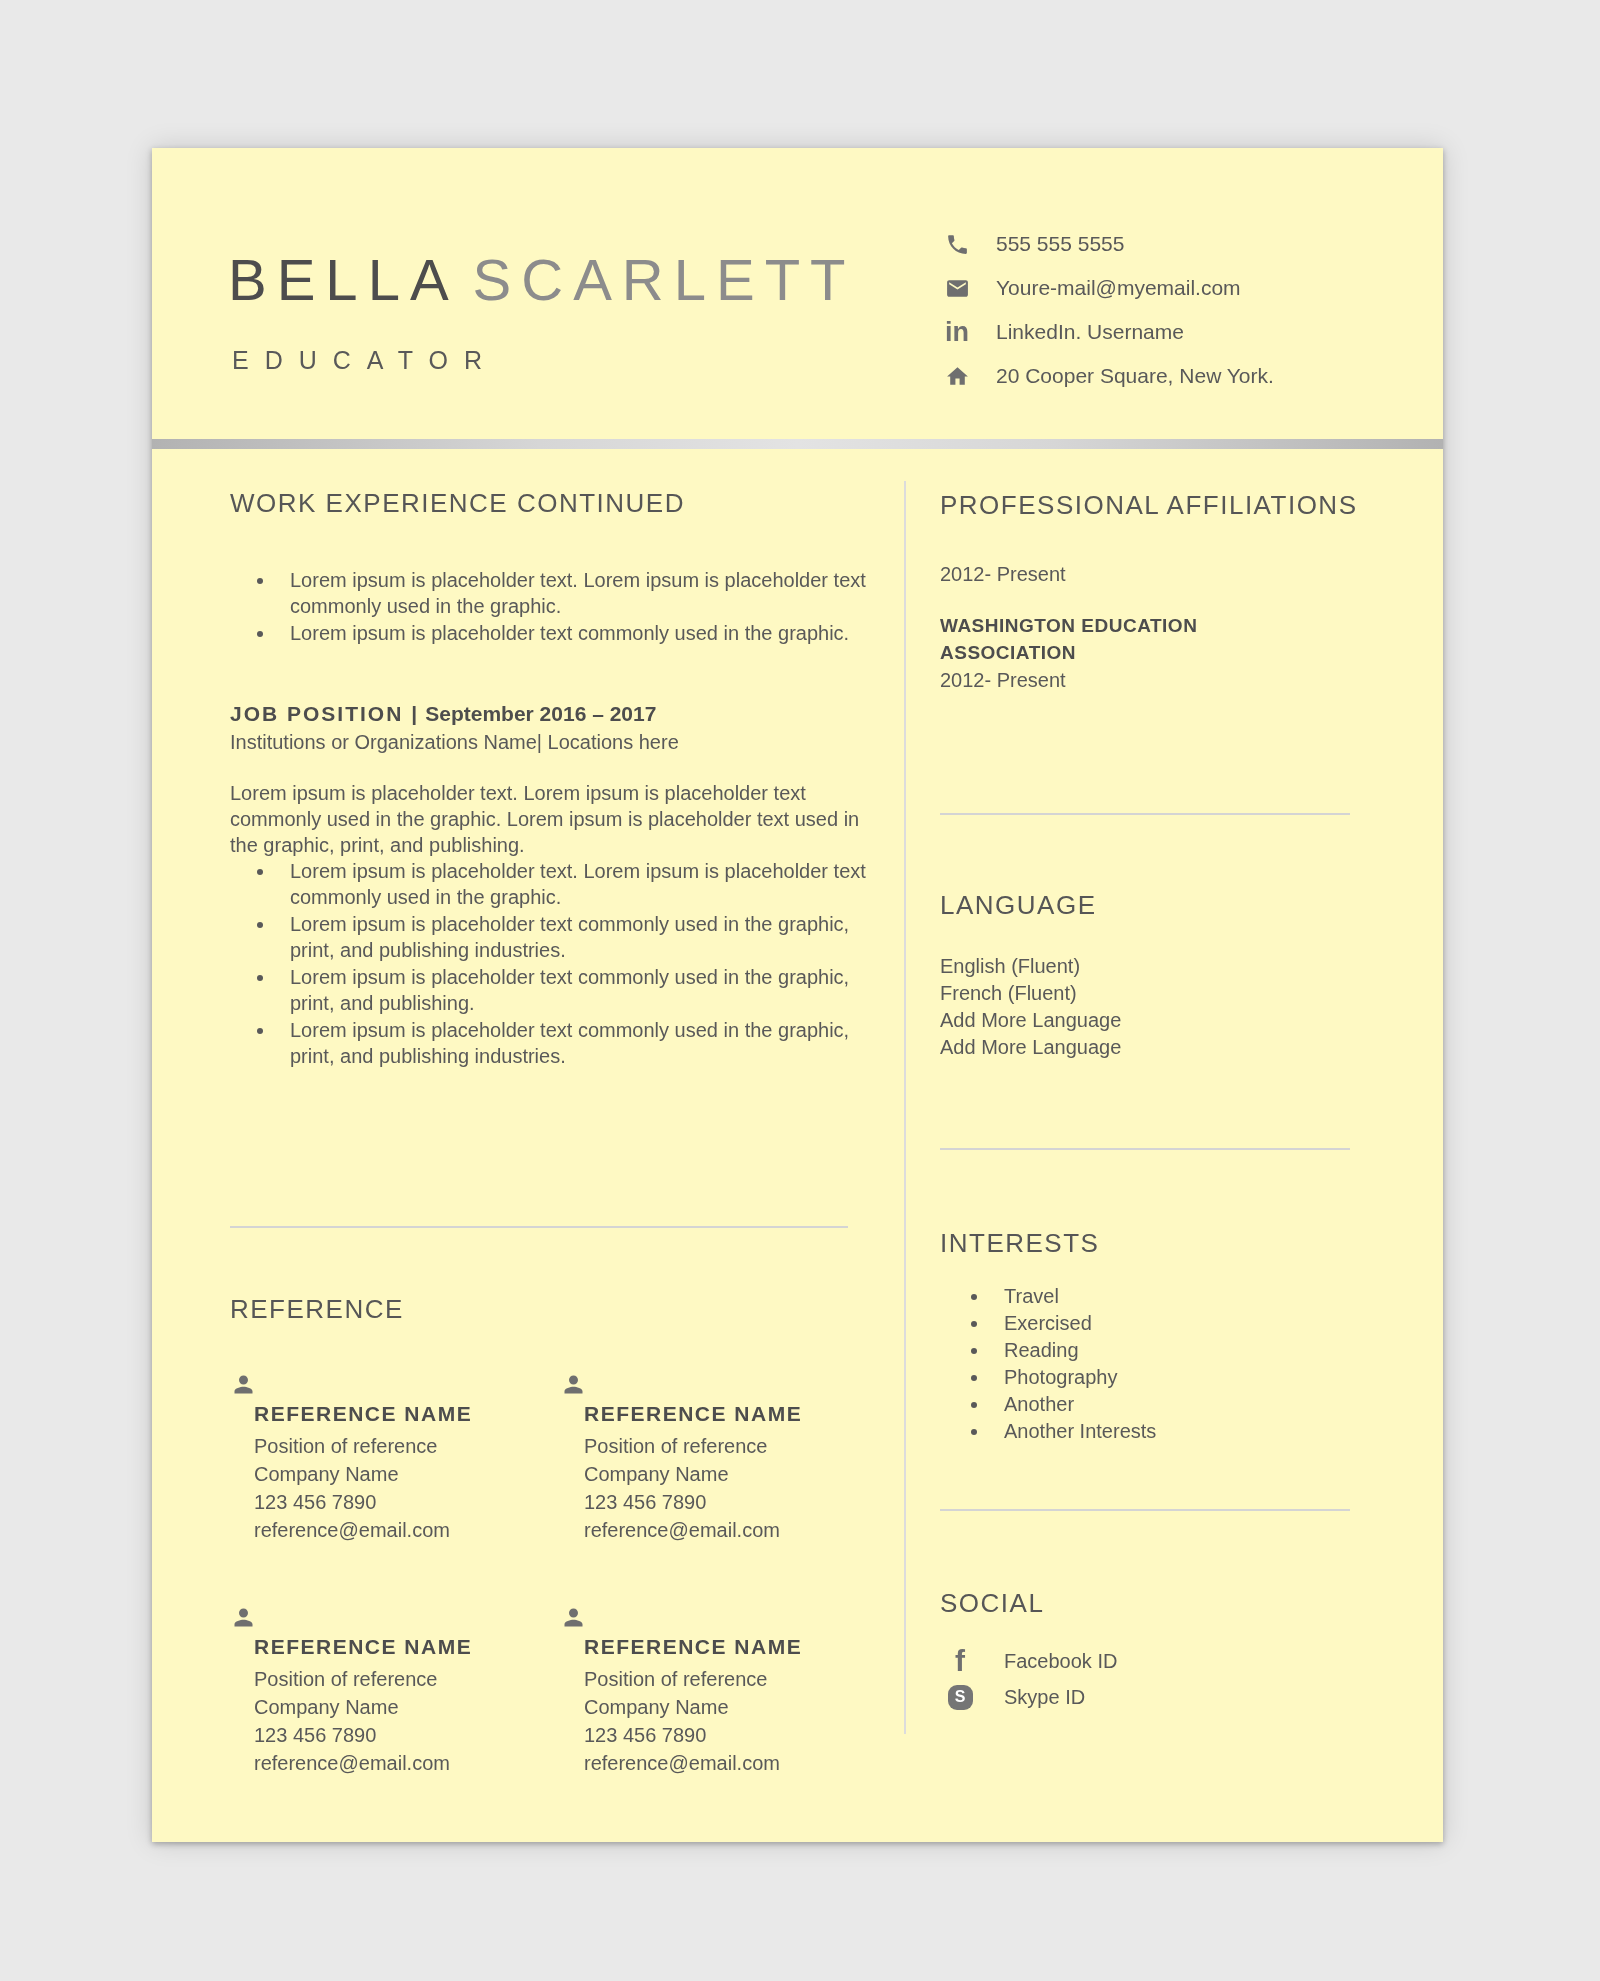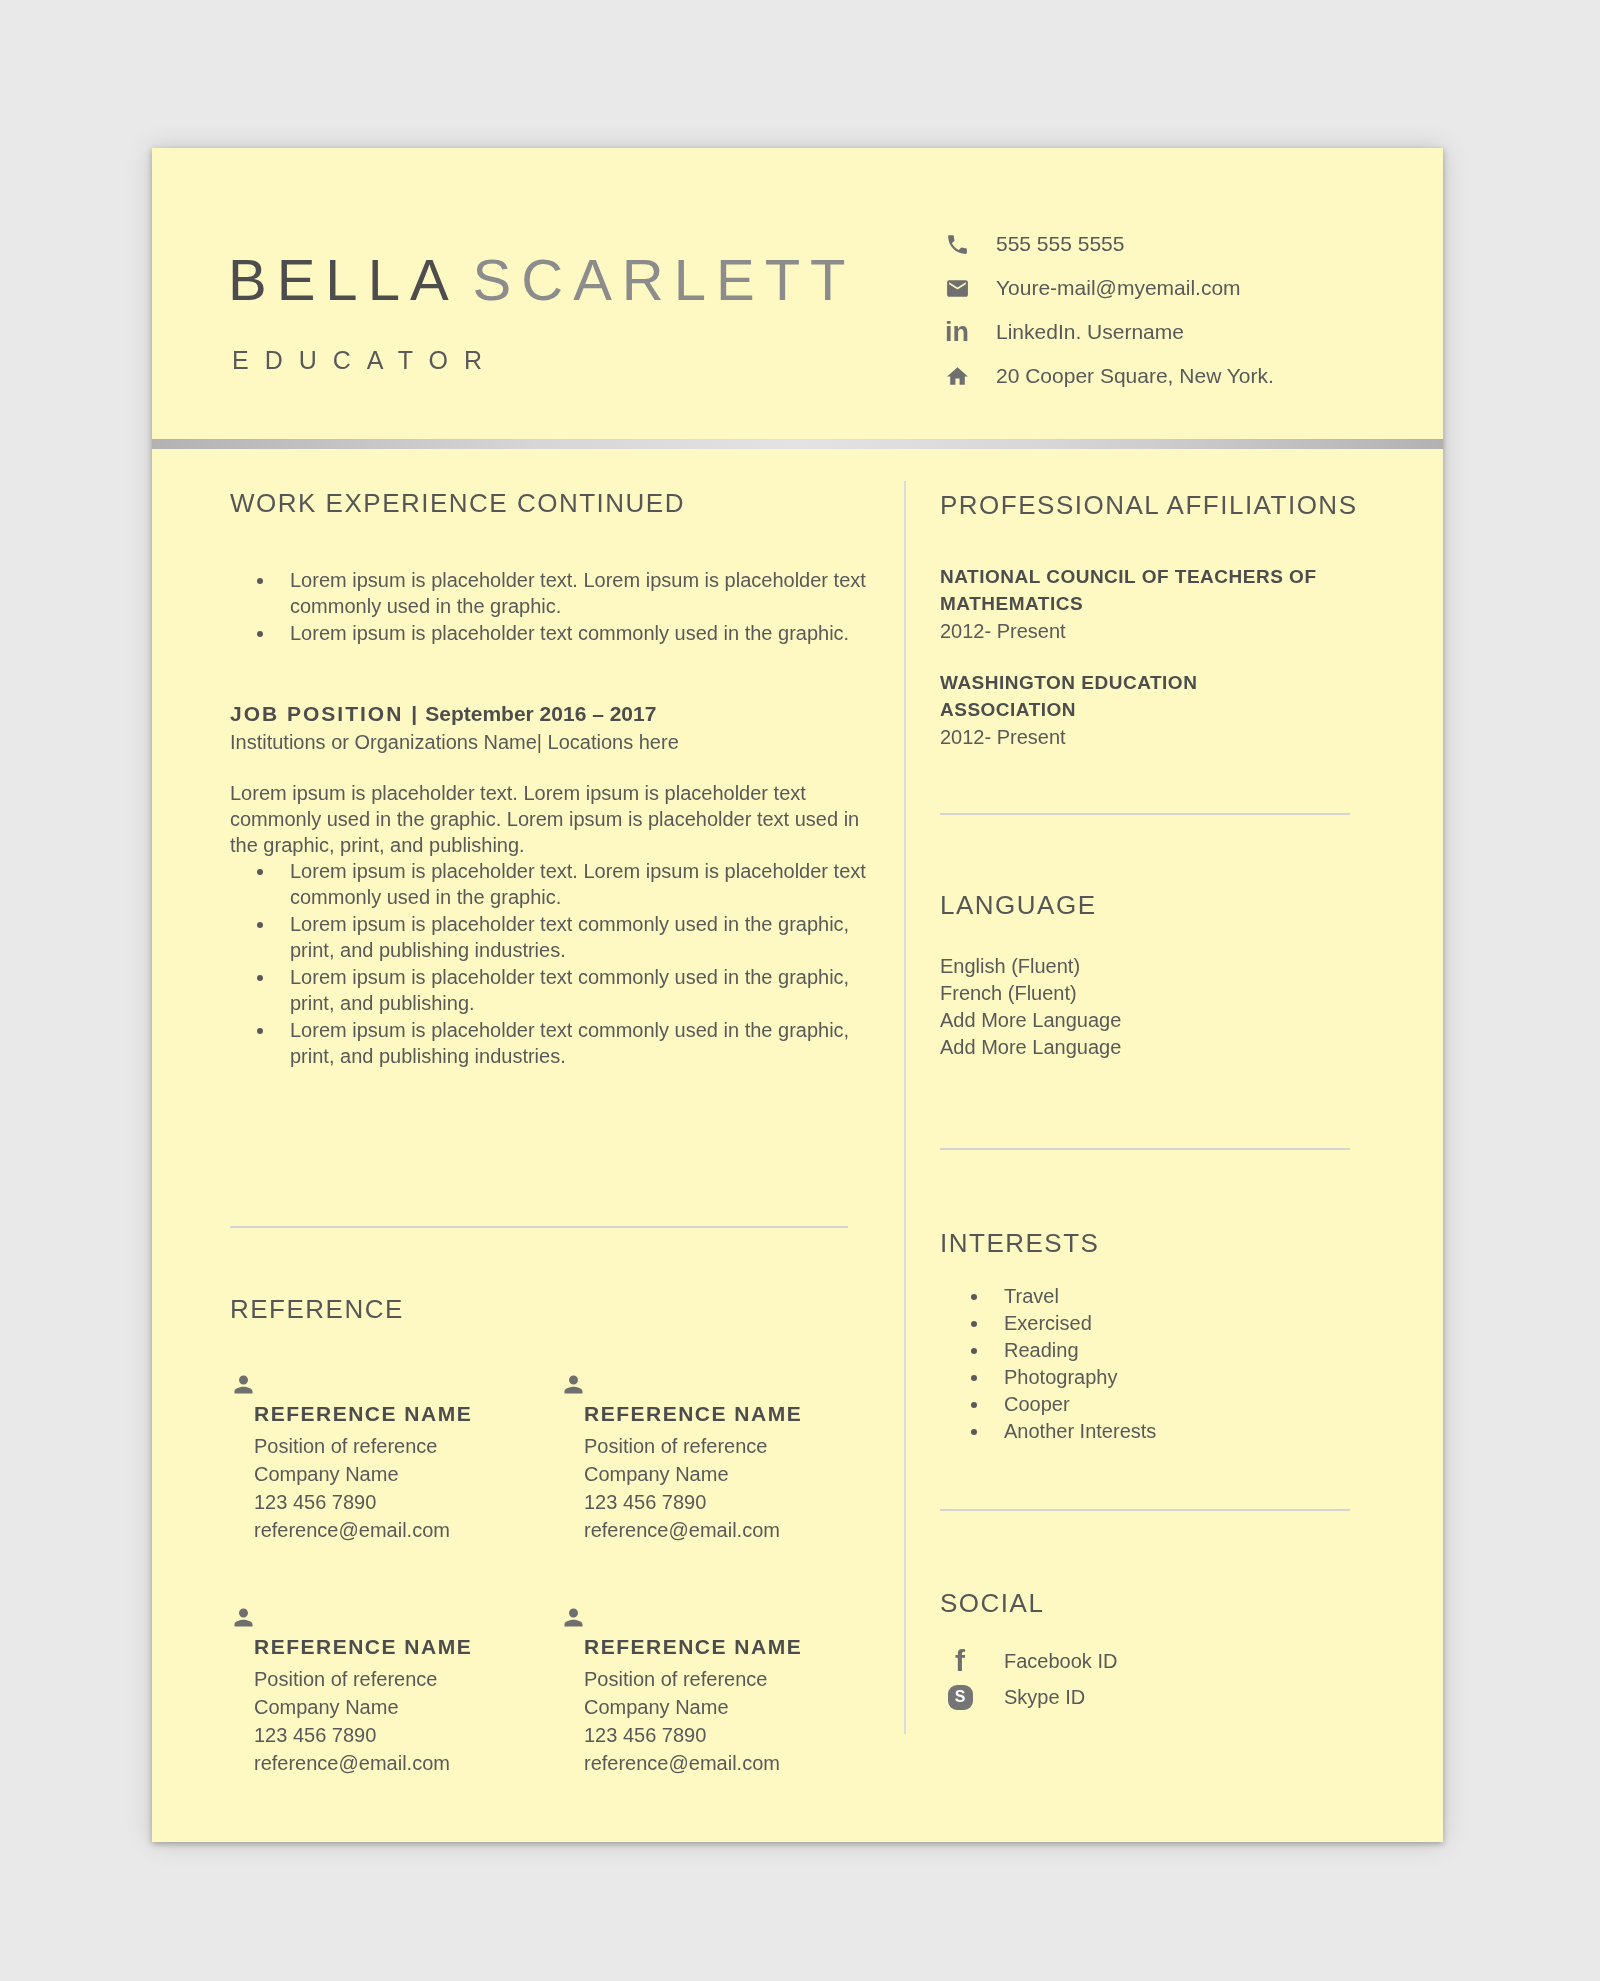--- a/index.html
+++ b/index.html
@@ -191,21 +191,20 @@
             <div class="ref-line">reference@email.com</div>
           </div>
         </div>
 
       </div>
     </div>
 
     <div class="affil">
       <h2>PROFESSIONAL AFFILIATIONS</h2>
       <div class="affil-item">
-        <div class="affil-name">NATIONAL COUNCIL OF TEACHERS OF MATHEMATICS</div>
         <div class="affil-date">2012- Present</div>
       </div>
       <div class="affil-item">
         <div class="affil-name">WASHINGTON EDUCATION ASSOCIATION</div>
         <div class="affil-date">2012- Present</div>
       </div>
     </div>
 
     <div class="hdiv r1"></div>
 
@@ -221,21 +220,21 @@
 
     <div class="hdiv r2"></div>
 
     <div class="ints">
       <h2>INTERESTS</h2>
       <ul class="dots">
         <li>Travel</li>
         <li>Exercised</li>
         <li>Reading</li>
         <li>Photography</li>
-        <li>Cooper</li>
+        <li>Another</li>
         <li>Another Interests</li>
       </ul>
     </div>
 
     <div class="hdiv r3"></div>
 
     <div class="social">
       <h2>SOCIAL</h2>
       <div class="s-rows">
         <div class="s-row">

